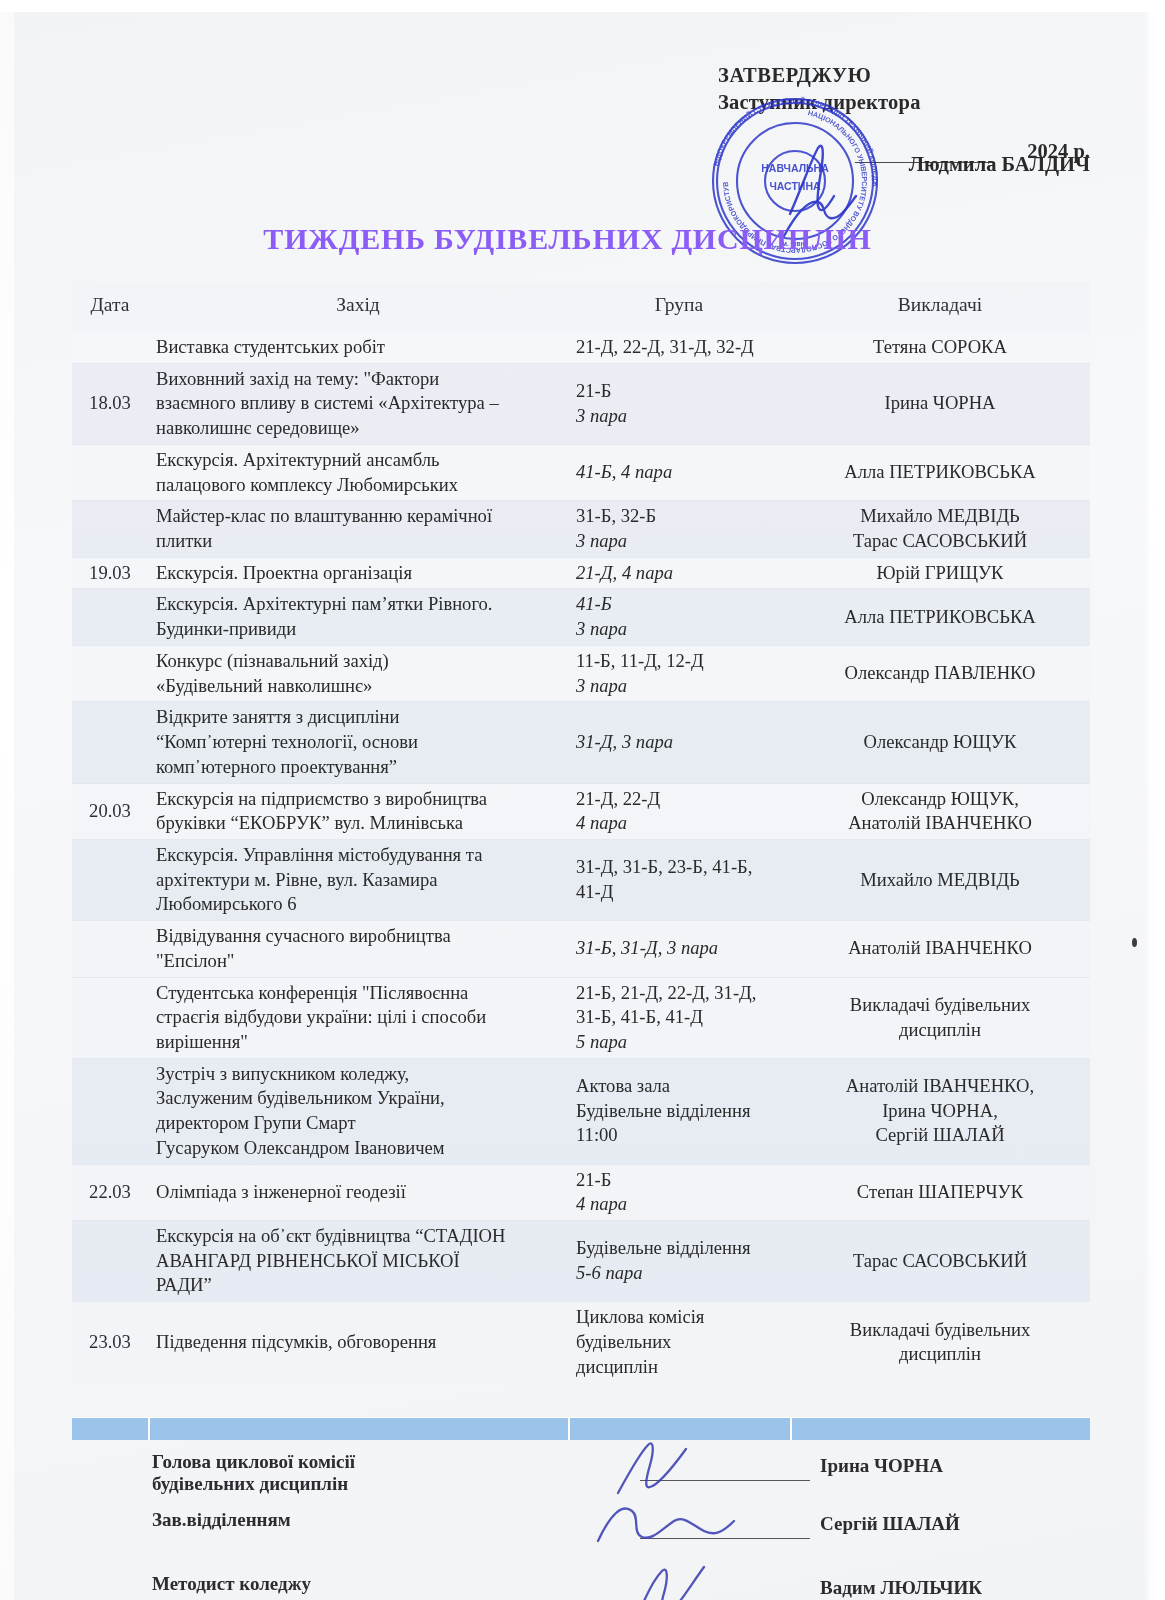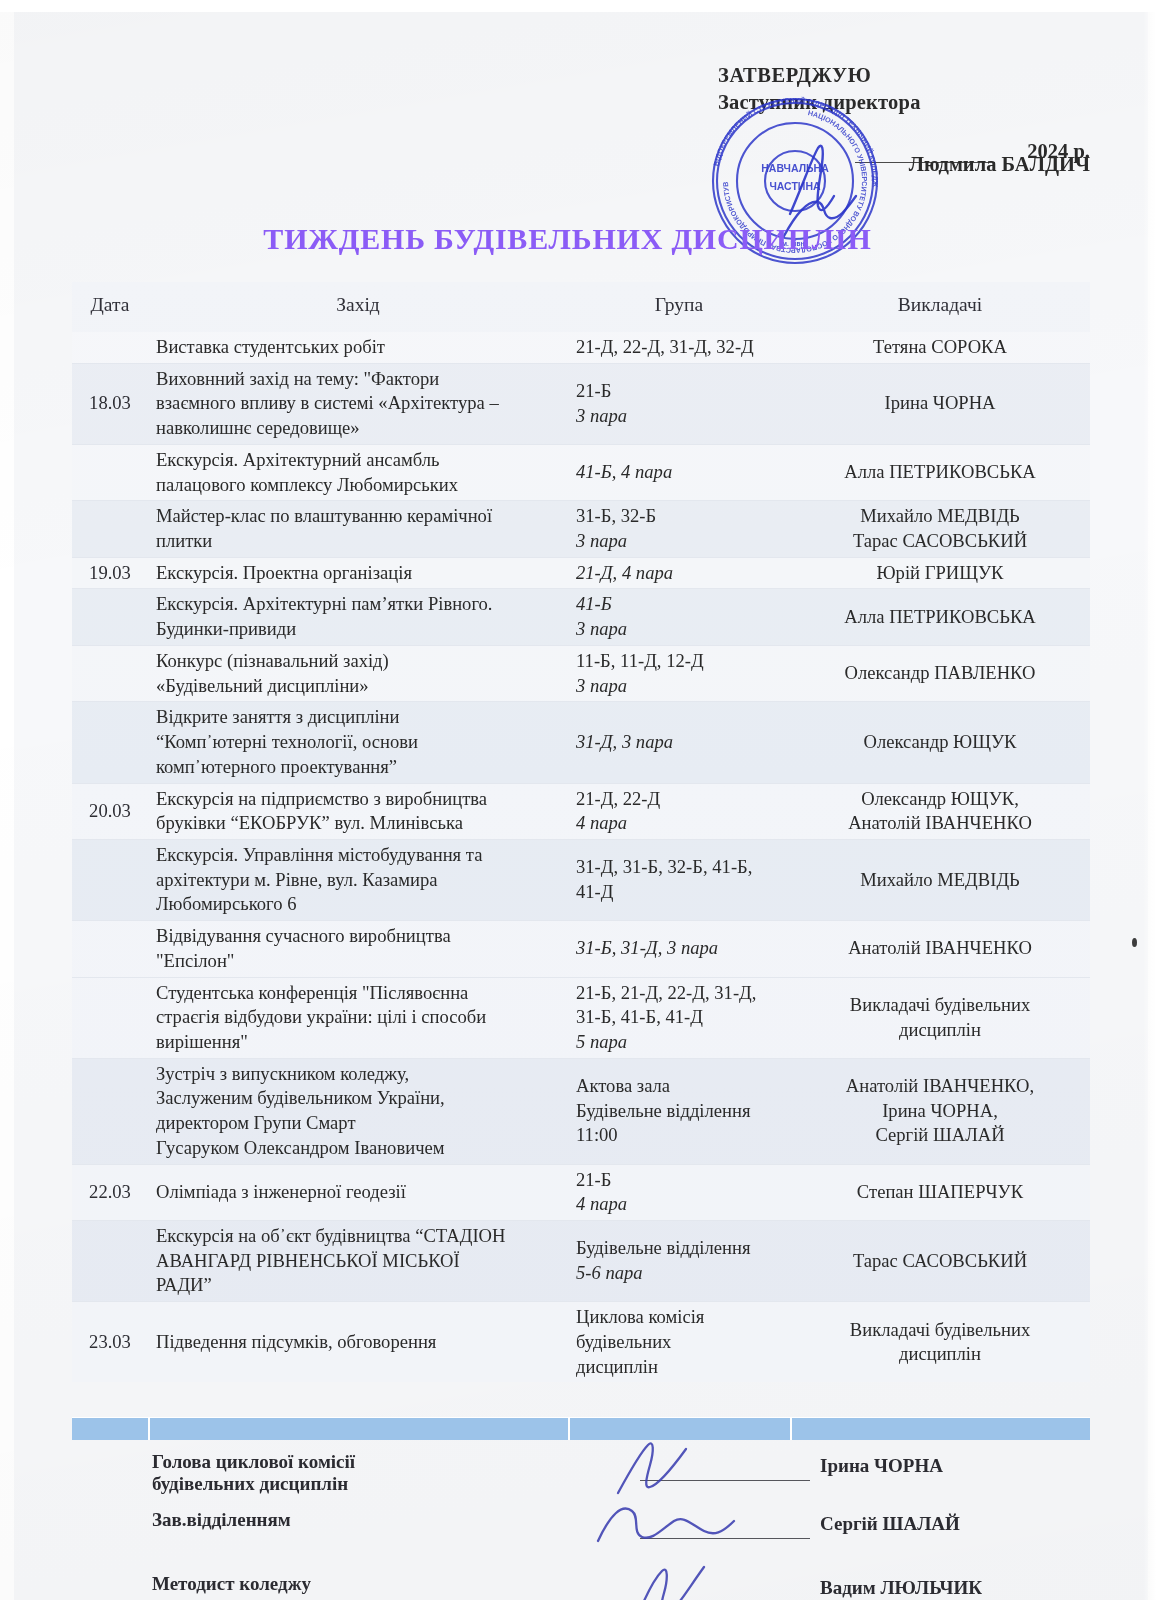--- a/index.html
+++ b/index.html
@@ -270,21 +270,21 @@
           <div class="ital nw">3 пара</div>
         </td>
         <td class="c-teach-cell divider-v">
           <div>Алла ПЕТРИКОВСЬКА</div>
         </td>
       </tr>
       <tr class="band-a row-sep">
         <td class="c-date-cell"></td>
         <td class="c-event-cell divider-v">
           <div>Конкурс (пізнавальний  захід)</div>
-          <div>«Будівельний дисципліни»</div>
+          <div>«Будівельний навколишнє»</div>
         </td>
         <td class="c-group-cell divider-v">
           <div class="nw">11-Б, 11-Д, 12-Д</div>
           <div class="ital nw">3 пара</div>
         </td>
         <td class="c-teach-cell divider-v">
           <div>Олександр ПАВЛЕНКО</div>
         </td>
       </tr>
       <tr class="band-b row-sep">
@@ -317,21 +317,21 @@
         </td>
       </tr>
       <tr class="band-b row-sep">
         <td class="c-date-cell"></td>
         <td class="c-event-cell divider-v">
           <div>Екскурсія. Управління містобудування та</div>
           <div>архітектури м. Рівне, вул. Казамира</div>
           <div>Любомирського 6</div>
         </td>
         <td class="c-group-cell divider-v">
-          <div class="nw">31-Д, 31-Б, 32-Б, 41-Б,</div>
+          <div class="nw">31-Д, 31-Б, 23-Б, 41-Б,</div>
           <div class="nw">41-Д</div>
         </td>
         <td class="c-teach-cell divider-v">
           <div>Михайло МЕДВІДЬ</div>
         </td>
       </tr>
       <tr class="band-a row-sep">
         <td class="c-date-cell"></td>
         <td class="c-event-cell divider-v">
           <div>Відвідування сучасного виробництва</div>

